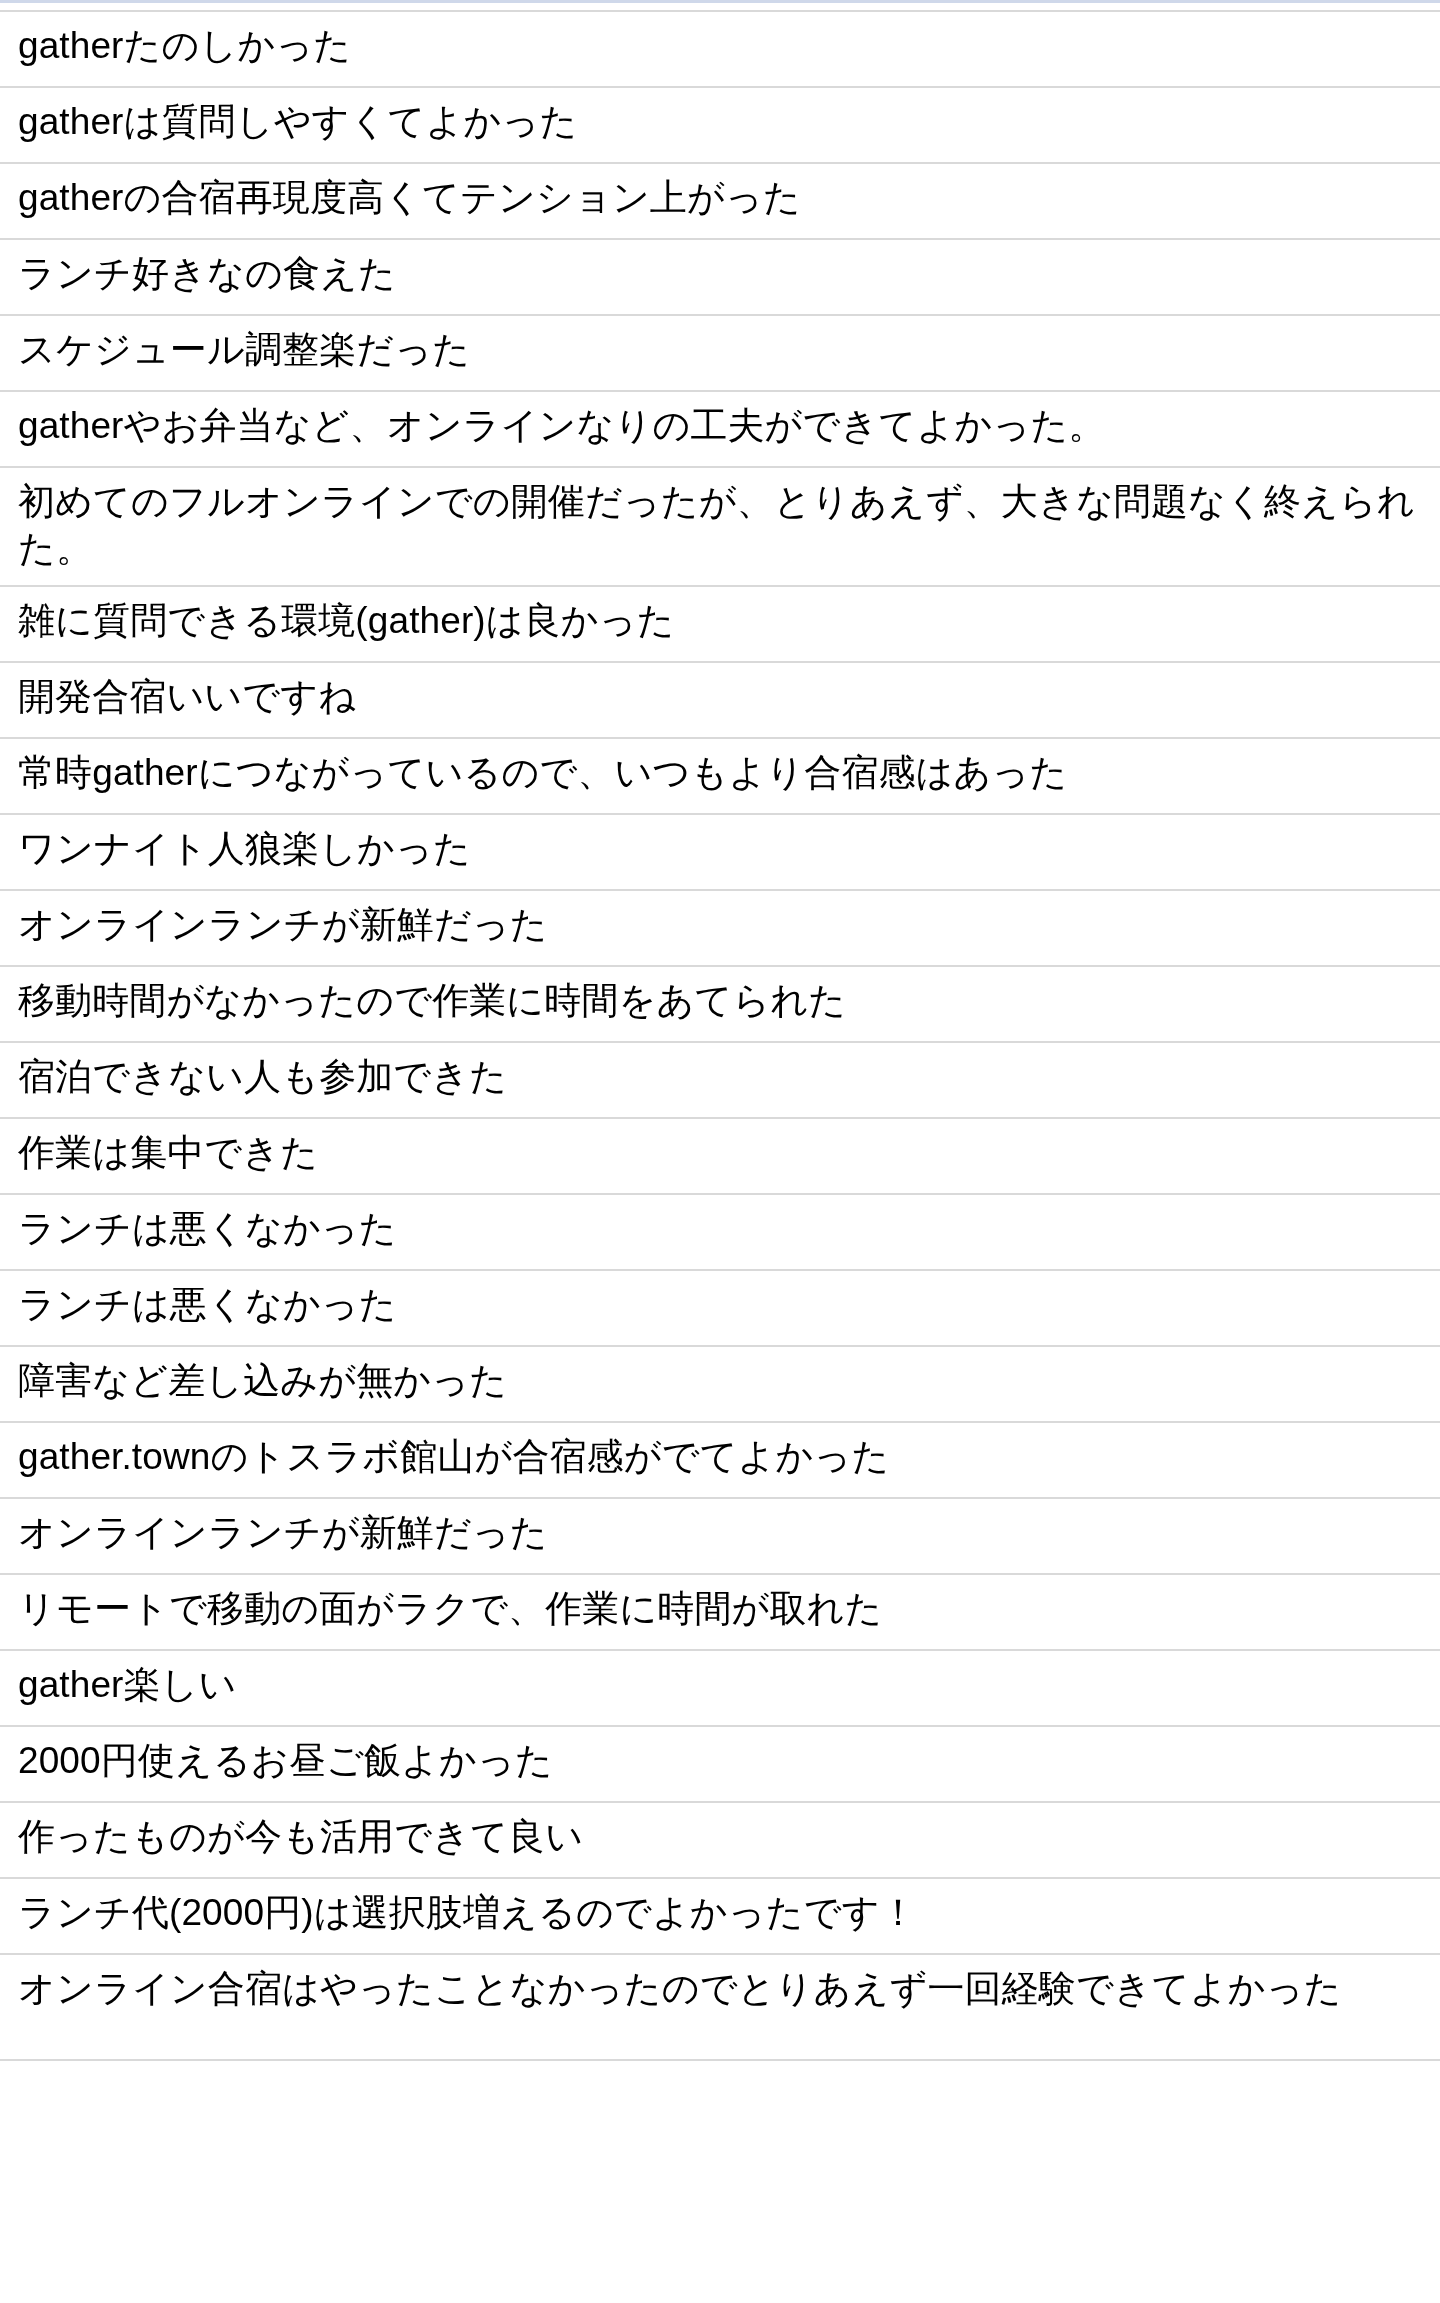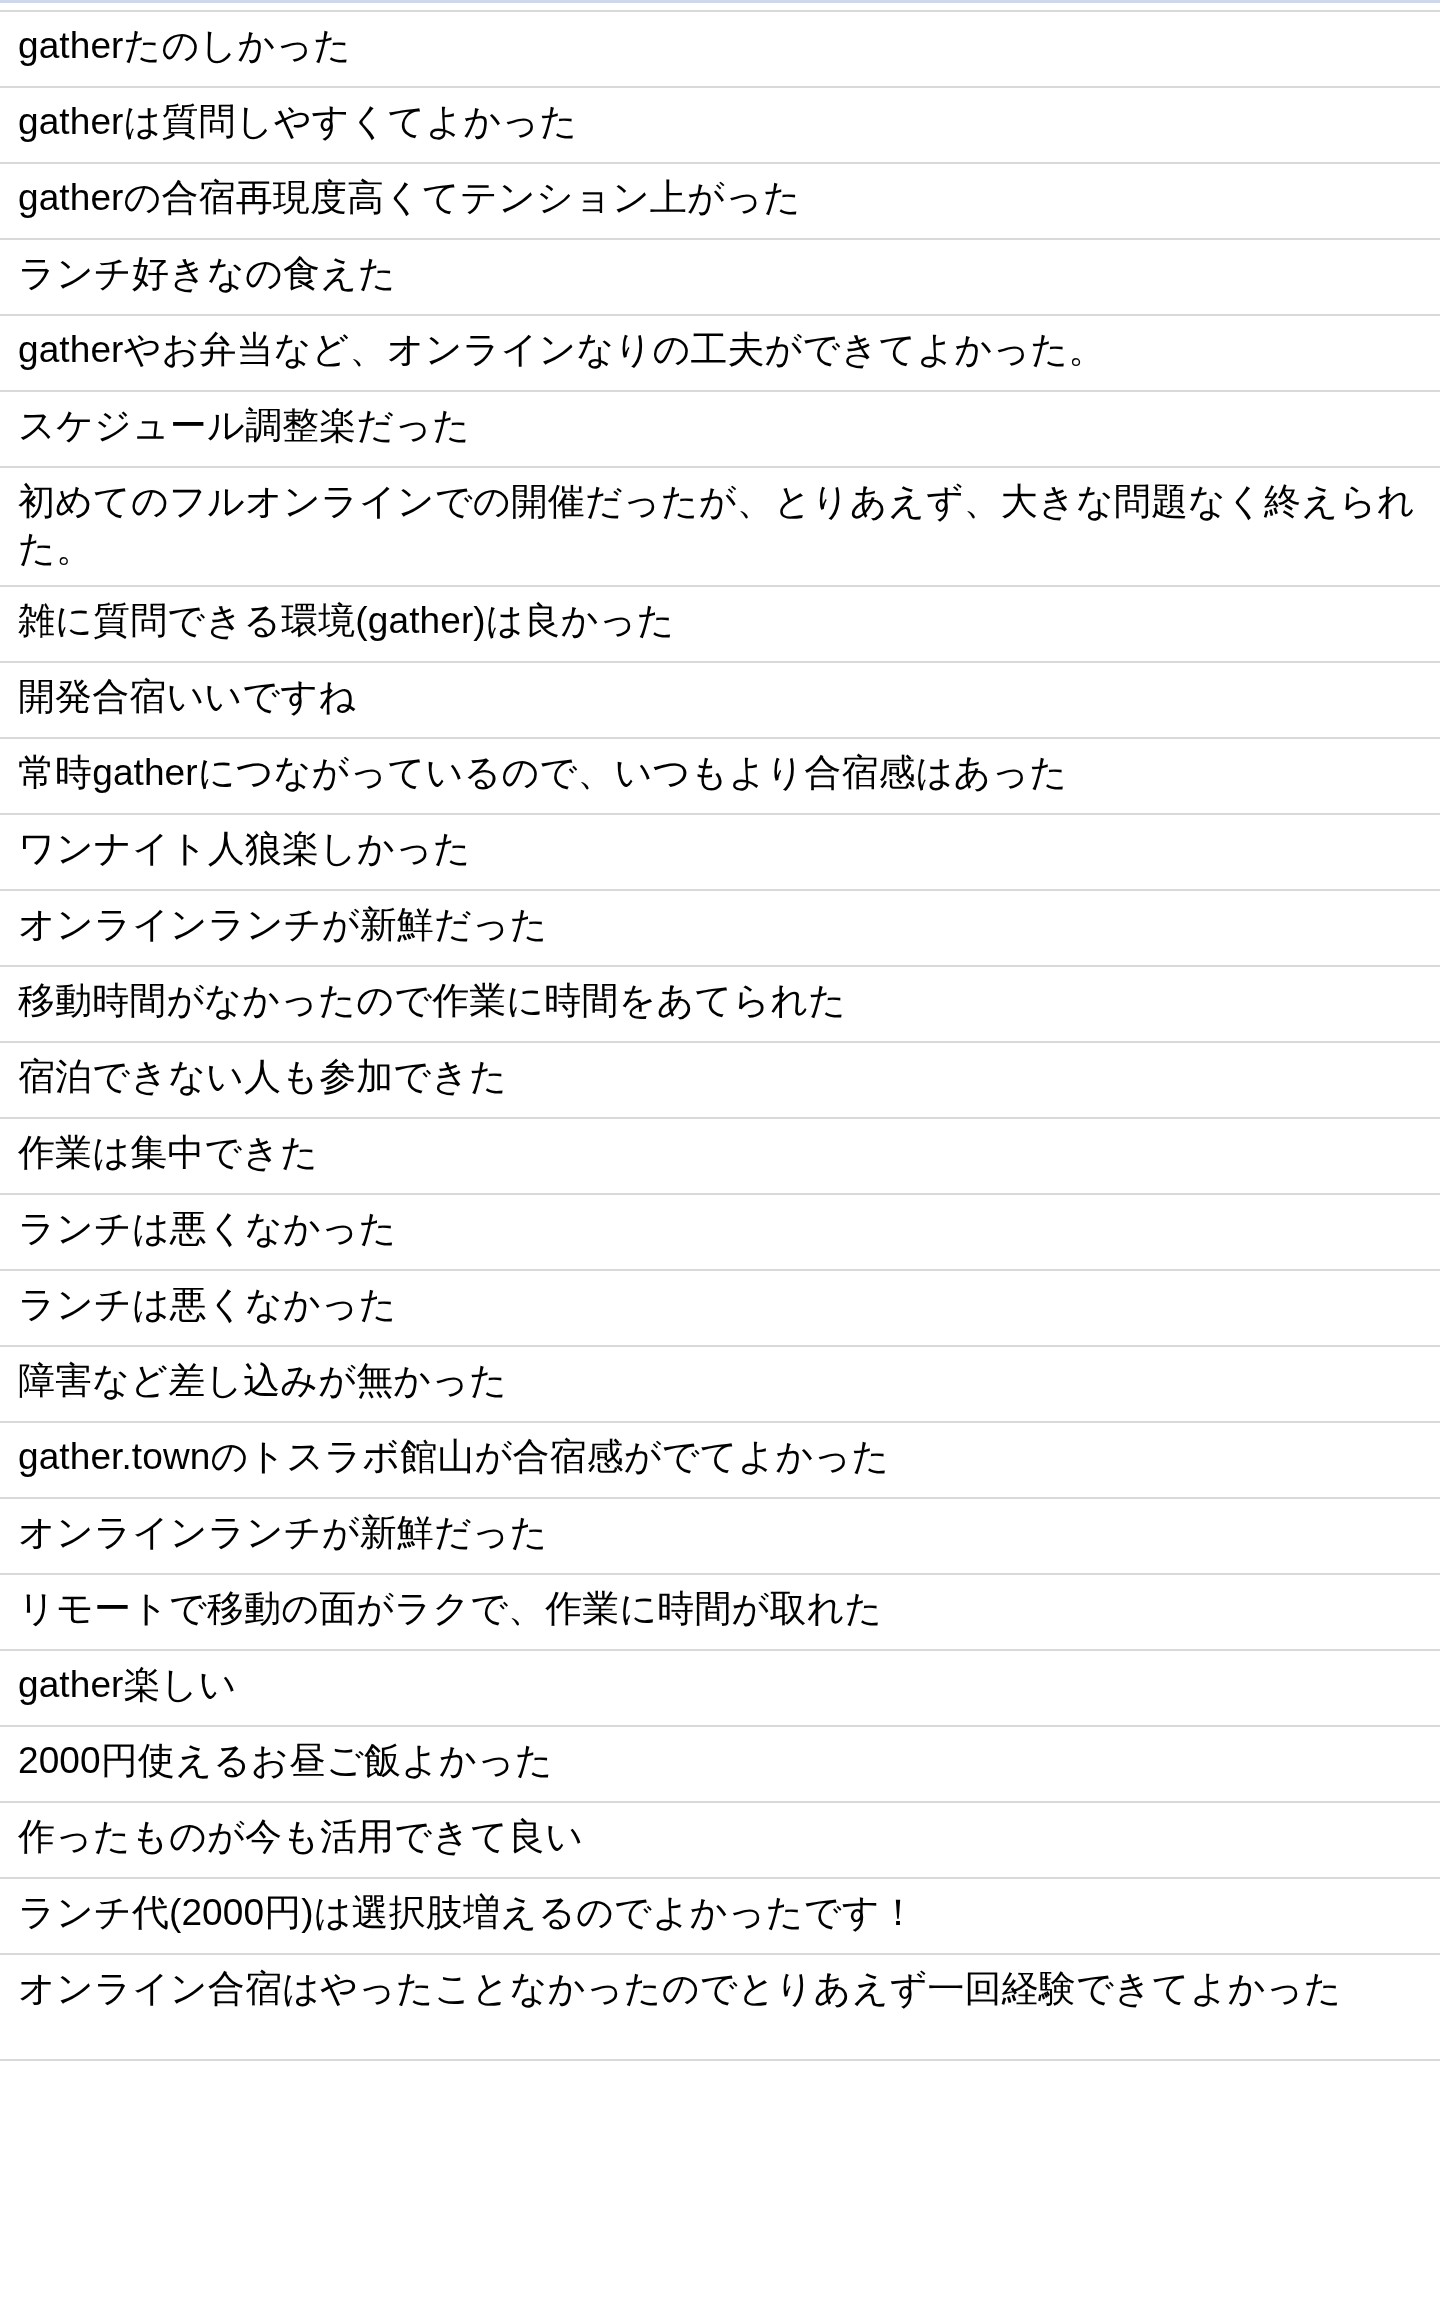--- a/index.html
+++ b/index.html
@@ -64,24 +64,24 @@
       <div class="row">
         <span class="row-text">gatherは質問しやすくてよかった</span>
       </div>
       <div class="row">
         <span class="row-text">gatherの合宿再現度高くてテンション上がった</span>
       </div>
       <div class="row">
         <span class="row-text">ランチ好きなの食えた</span>
       </div>
       <div class="row">
-        <span class="row-text">gatherやお弁当など、オンラインなりの工夫ができてよかった。</span>
+        <span class="row-text">スケジュール調整楽だった</span>
       </div>
       <div class="row">
-        <span class="row-text">スケジュール調整楽だった</span>
+        <span class="row-text">gatherやお弁当など、オンラインなりの工夫ができてよかった。</span>
       </div>
       <div class="row two-line">
         <span class="row-text">初めてのフルオンラインでの開催だったが、とりあえず、大きな問題なく終えられた。</span>
       </div>
       <div class="row">
         <span class="row-text">雑に質問できる環境(gather)は良かった</span>
       </div>
       <div class="row">
         <span class="row-text">開発合宿いいですね</span>
       </div>

